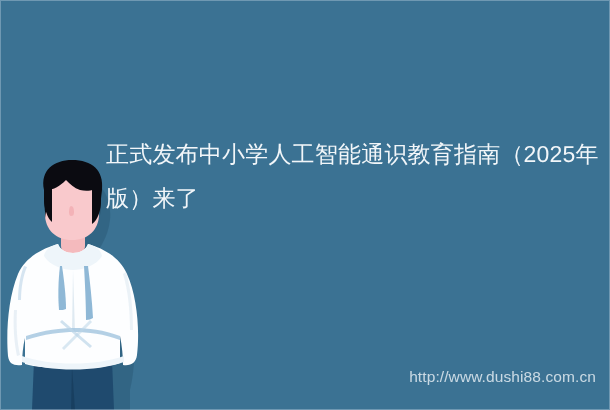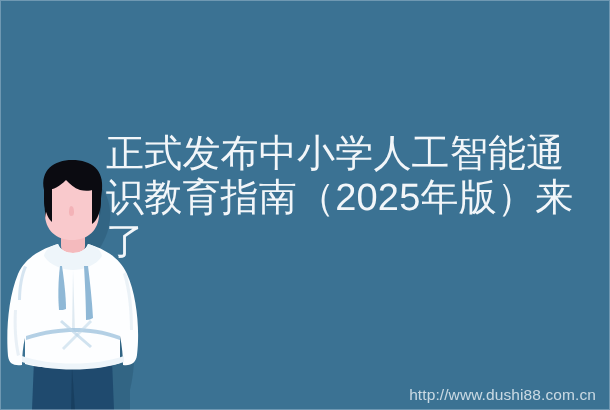--- a/index.html
+++ b/index.html
@@ -40,33 +40,33 @@
     height: 250px;
   }
 
   
   .headline {
     position: absolute;
     left: 106px;
     top: 132px;
     width: 496px;
     color: #f2f6f9;
-    font-size: 38px;
+    font-size: 23px;
     line-height: 44px;
     letter-spacing: 0.2px;
     font-weight: 400;
     white-space: pre-line;
     text-rendering: geometricPrecision;
   }
 
   
   .watermark {
     position: absolute;
     right: 14px;
-    bottom: 6px;
+    bottom: 24px;
     color: rgba(233, 240, 245, 0.82);
     font-size: 15.5px;
     line-height: 18px;
     letter-spacing: 0.1px;
     font-weight: 400;
     text-align: center;
   }
 </style>
 </head>
 <body>

